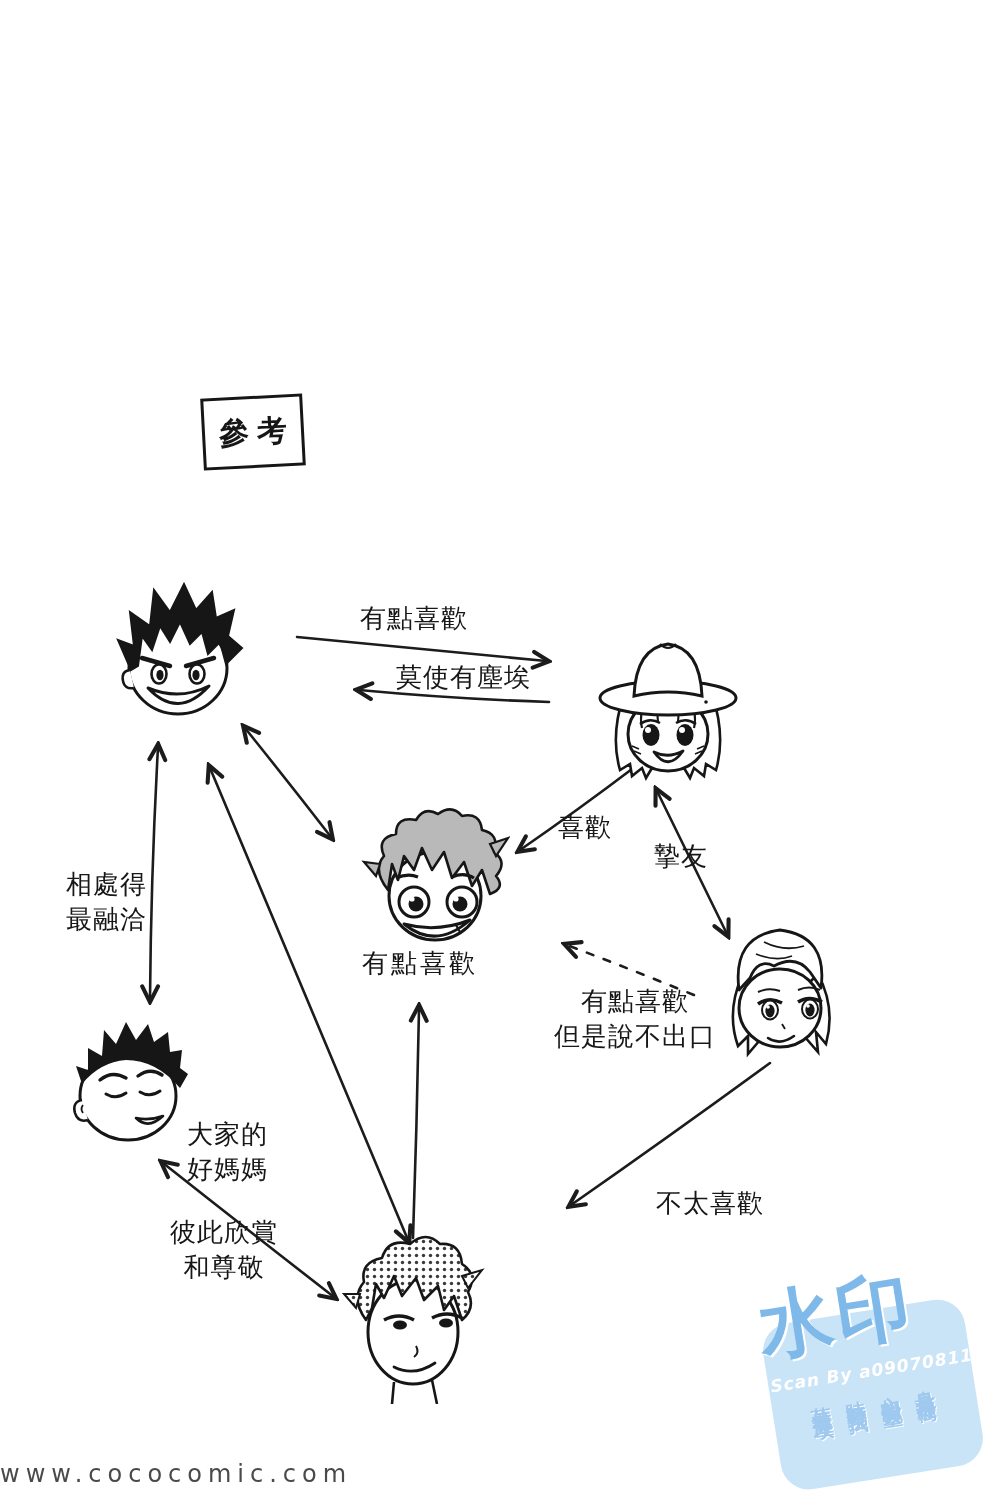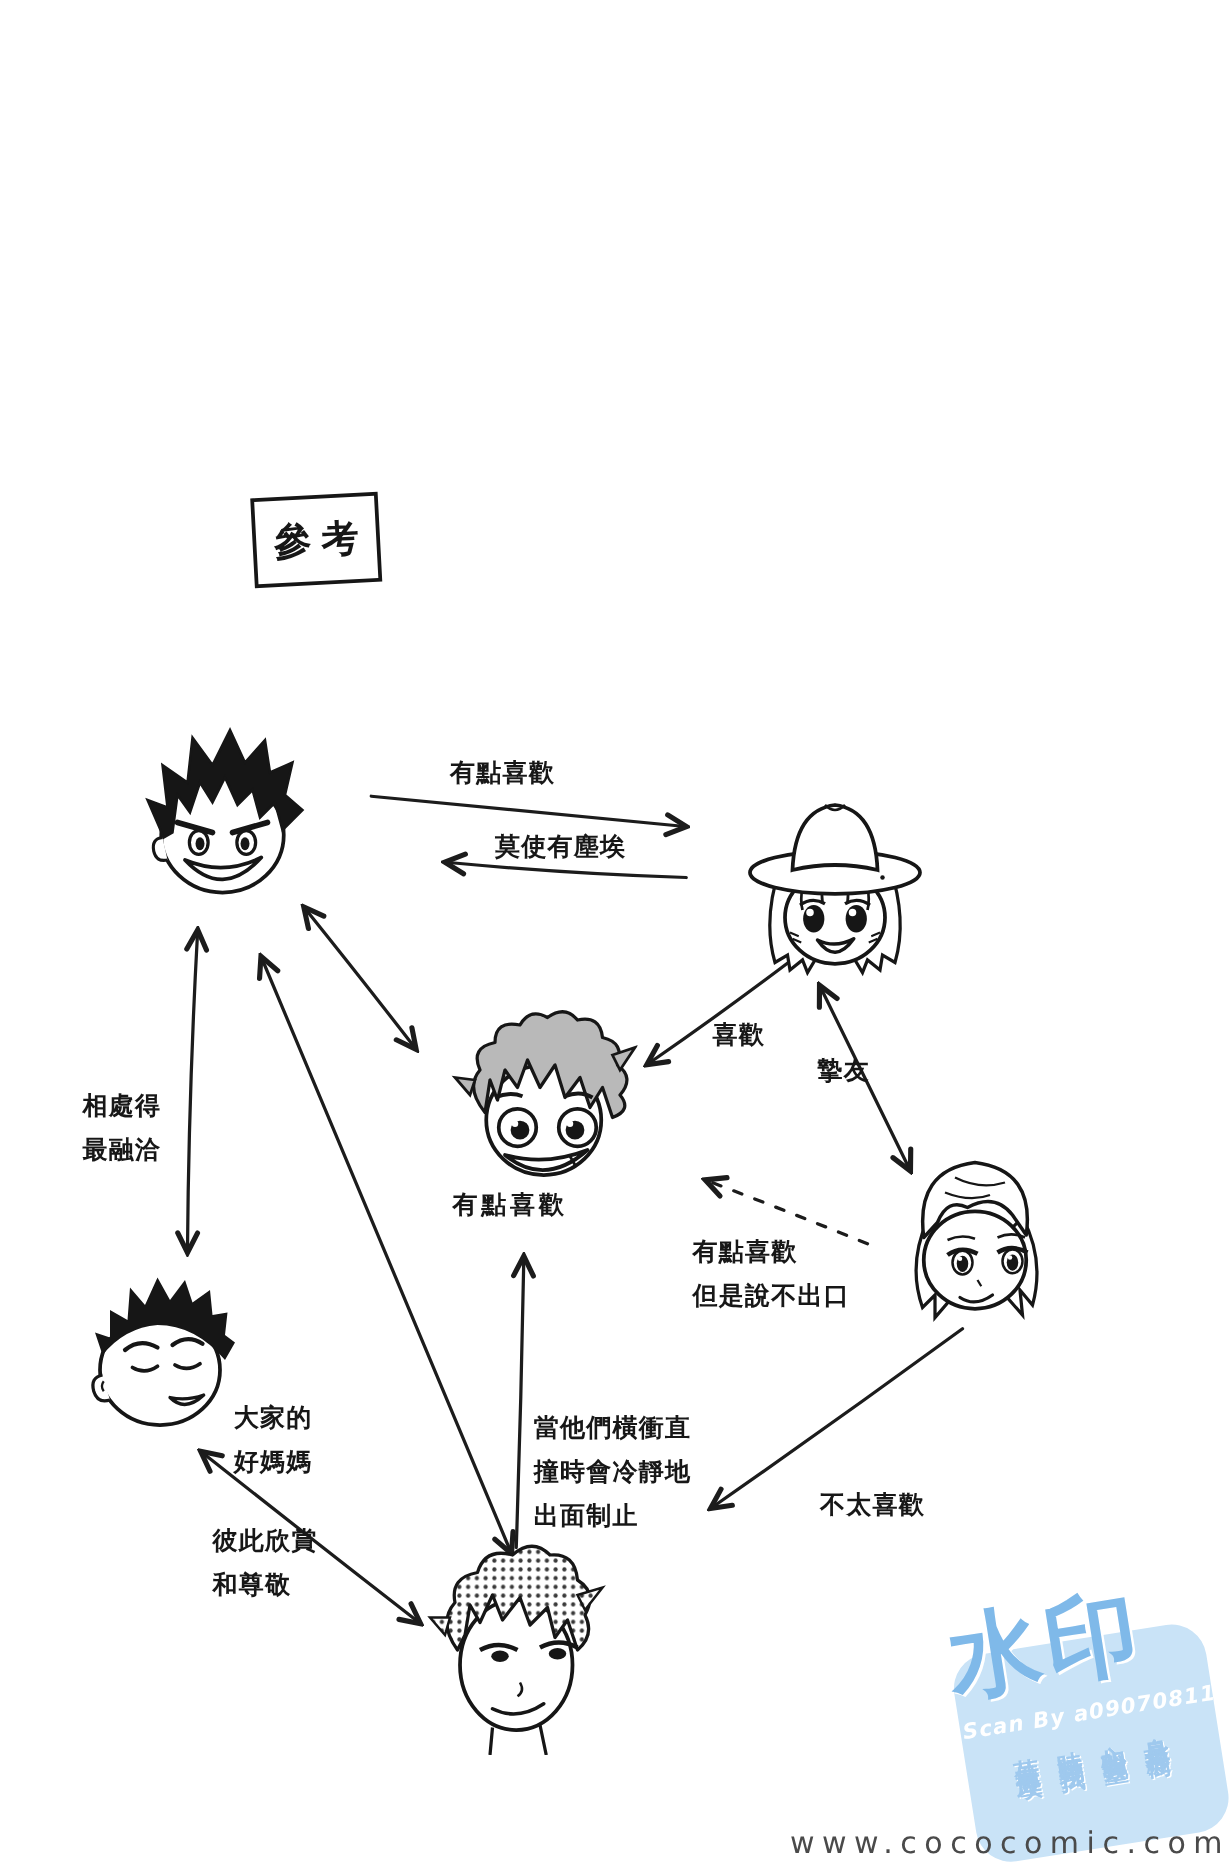--- a/index.html
+++ b/index.html
@@ -1,38 +1,38 @@
 <!DOCTYPE html>
 <html><head>
 <meta charset="utf-8">
 <style>
   html,body{margin:0;padding:0;background:#e9e9e9;}
   .page{position:relative;width:984px;height:1500px;margin:0 auto;background:#ffffff;
         overflow:hidden;font-family:"DejaVu Sans",sans-serif;}
   svg.arrows{position:absolute;left:0;top:0;}
   svg.arrows path{fill:none;stroke:#1c1c1c;stroke-width:2.6;stroke-linecap:round;}
   .face{position:absolute;}
-  .lbl{position:absolute;white-space:pre;color:#171717;font-size:20px;line-height:35px;
-       font-weight:700;letter-spacing:1px;}
+  .lbl{position:absolute;white-space:pre;color:#171717;font-size:26px;line-height:35px;
+       font-weight:400;letter-spacing:1px;text-align:center;}
   .ref-box{position:absolute;left:202px;top:396px;width:96px;height:66px;
            border:3.5px solid #161616;transform:rotate(-3deg);display:flex;
            align-items:center;justify-content:center;background:#fff;}
   .ref-box span{font-size:30px;font-weight:700;letter-spacing:8px;padding-left:8px;color:#161616;}
   .watermark{position:absolute;left:770px;top:1282px;width:212px;height:212px;
              transform:rotate(-9deg);transform-origin:50% 50%;}
   .wm-card{position:absolute;left:0;top:28px;width:204px;height:168px;border-radius:28px;
            background:#c9e3f7;}
   .wm-title{position:absolute;left:0;top:-20px;font-size:74px;font-weight:800;
             color:#7fb9e9;letter-spacing:4px;text-shadow:2px 2px 0 #ffffff;}
   .wm-scan{position:absolute;left:2px;top:78px;font-size:17px;font-weight:700;
            font-style:italic;color:#ffffff;letter-spacing:1px;}
   .wm-poem{position:absolute;left:30px;top:100px;height:128px;writing-mode:vertical-rl;
            font-size:20px;font-weight:700;color:#9fc9ee;letter-spacing:3px;line-height:1.75;
            text-shadow:1px 1px 0 #ffffff;}
-  .footer{position:absolute;left:0;top:1460px;width:984px;text-align:right;
+  .footer{position:absolute;left:0;top:1460px;width:984px;text-align:left;
           font-size:24px;color:#4a4a4a;letter-spacing:6px;}
 </style>
 </head>
 <body>
 
 <div class="page">
 
   <svg class="arrows" width="984" height="1500" viewBox="0 0 984 1500">
     <defs>
       <marker id="ah" viewBox="0 0 14 14" refX="10" refY="7" markerWidth="8.5" markerHeight="8.5" orient="auto-start-reverse">
@@ -162,30 +162,27 @@
       <ellipse cx="110" cy="99" rx="7" ry="4.6" fill="#161616"></ellipse>
       <path d="M80,122 q4,7 -2,11" fill="none" stroke="#161616" stroke-width="2"></path>
       <path d="M58,143 Q78,153 99,139" fill="none" stroke="#161616" stroke-width="2.8" stroke-linecap="round"></path>
     </svg>
   </div>
 
   <div class="lbl" style="left:360px;top:601px;">有點喜歡</div>
   <div class="lbl" style="left:396px;top:660px;">莫使有塵埃</div>
   <div class="lbl" style="left:66px;top:867px;">相處得
 最融洽</div>
-  <div class="lbl" style="left:570px;top:810px;">喜歡</div>
+  <div class="lbl" style="left:558px;top:810px;">喜歡</div>
   <div class="lbl" style="left:654px;top:839px;">摯友</div>
   <div class="lbl" style="left:362px;top:946px;letter-spacing:3px;">有點喜歡</div>
   <div class="lbl" style="left:554px;top:984px;">有點喜歡
 但是說不出口</div>
   <div class="lbl" style="left:187px;top:1117px;">大家的
 好媽媽</div>
-  <div class="lbl" style="left:427px;top:1125px;">當他們橫衝直
-撞時會冷靜地
-出面制止</div>
   <div class="lbl" style="left:656px;top:1186px;">不太喜歡</div>
   <div class="lbl" style="left:150px;top:1215px;margin-left:20px;">彼此欣賞
 和尊敬</div>
 
   <div class="watermark">
     <div class="wm-card"></div>
     <div class="wm-title">水印</div>
     <div class="wm-scan">Scan By a09070811</div>
     <div class="wm-poem">
       <div>身是菩提樹</div>

